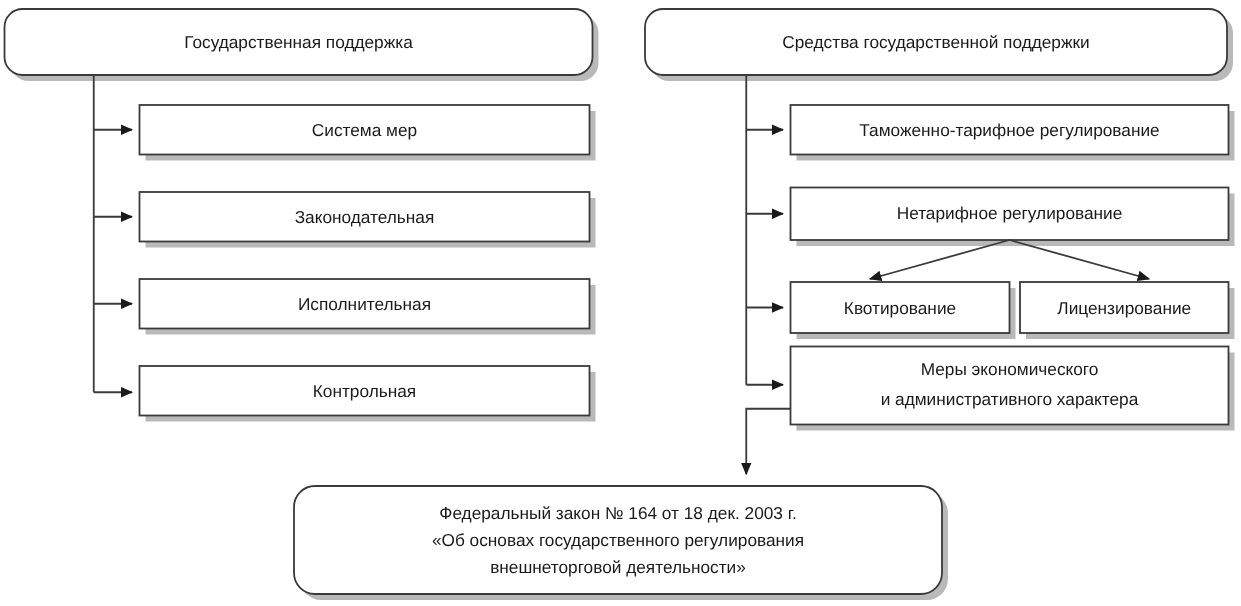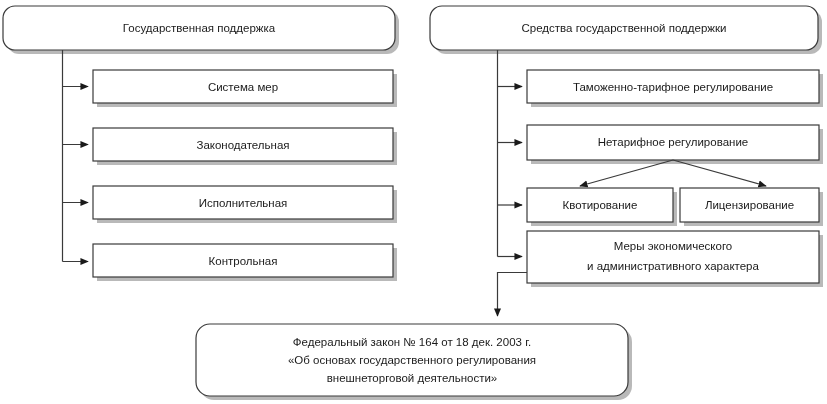--- a/index.html
+++ b/index.html
@@ -9,21 +9,20 @@
   }
   body {
     font-family: "Liberation Sans", sans-serif;
   }
   #diagram-root {
     position: relative;
     width: 827px;
     height: 404px;
     background: #ffffff;
     overflow: hidden;
-    border-radius: 18px;
   }
   svg.canvas {
     position: absolute;
     top: 0;
     left: 0;
     width: 827px;
     height: 404px;
   }
   .box-rect {
     fill: #ffffff;

